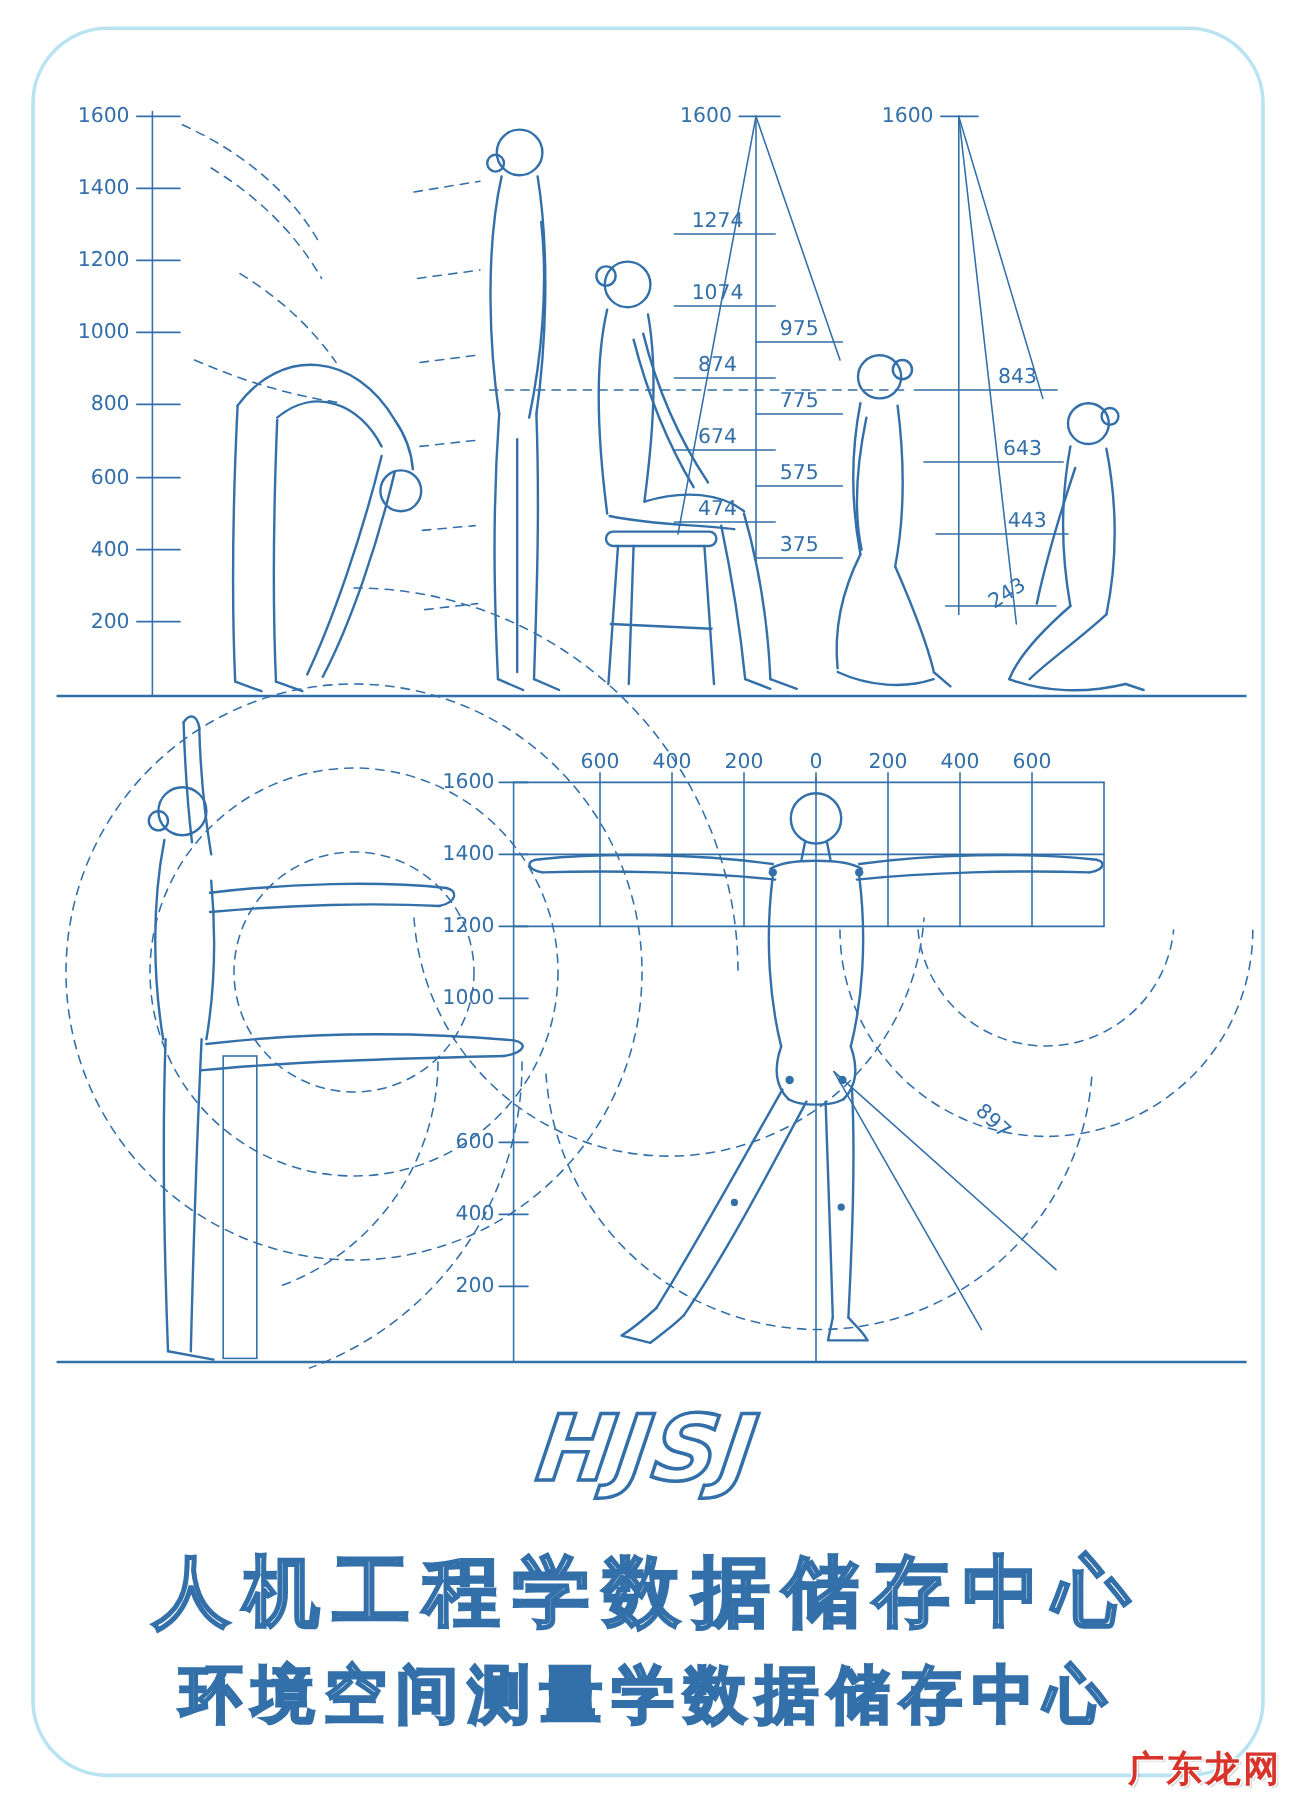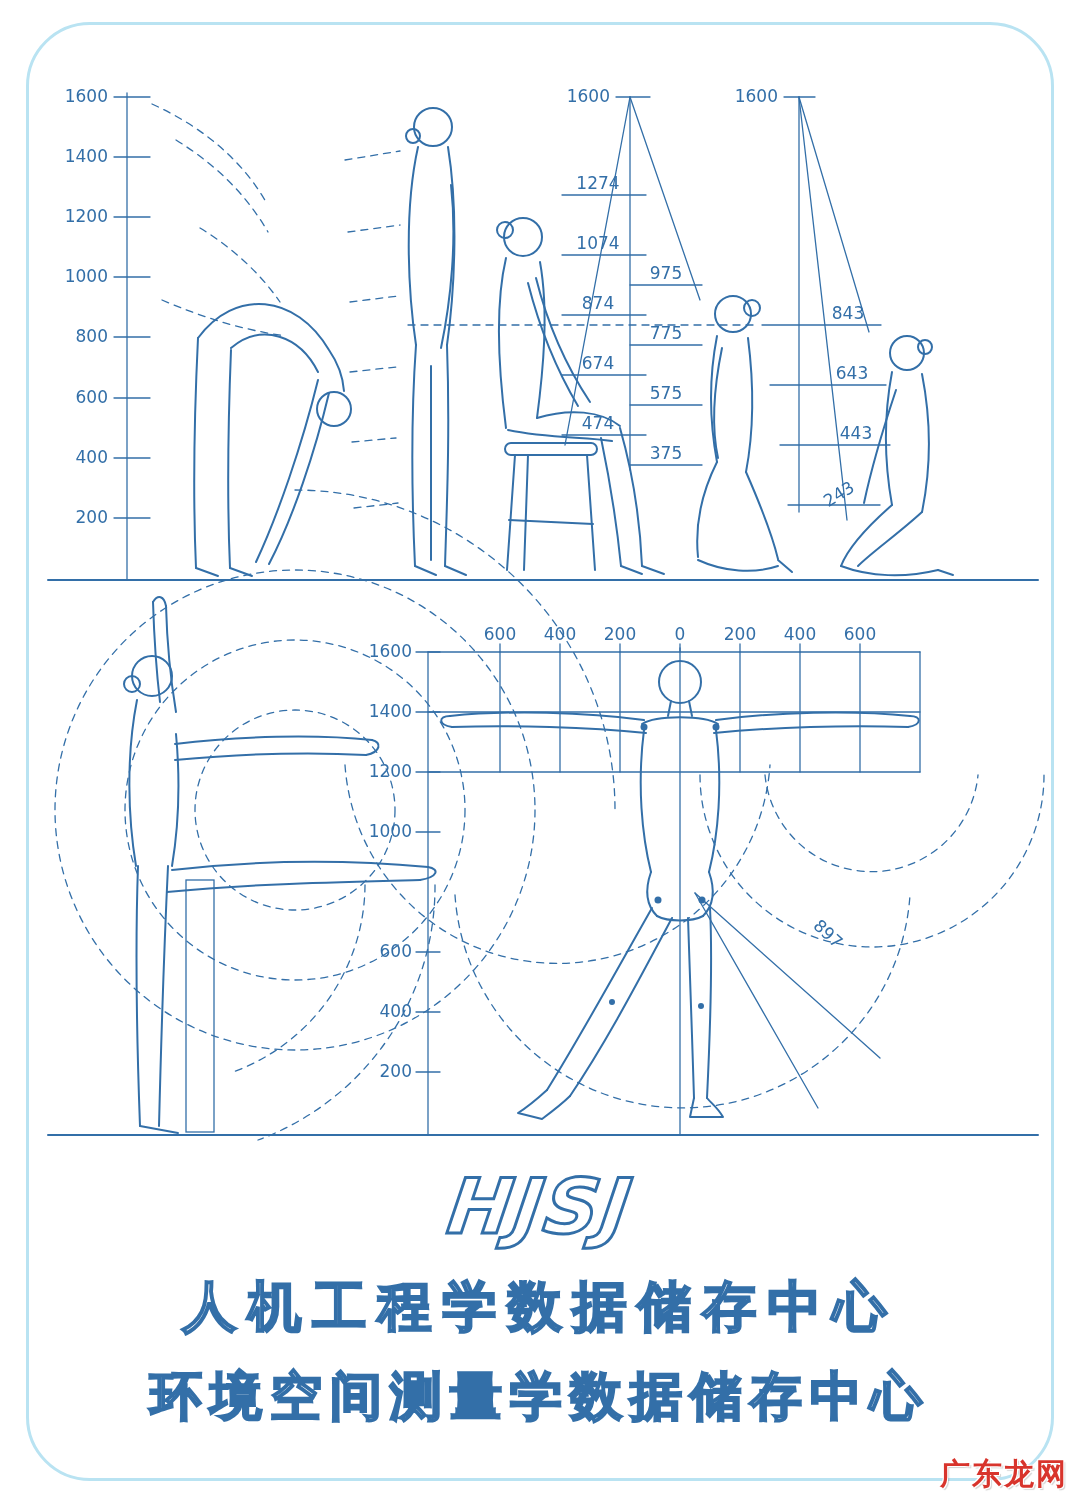--- a/index.html
+++ b/index.html
@@ -14,22 +14,22 @@
   .dot{fill:#336fa8;stroke:none;}
   .lbl{fill:#336fa8;font-family:"DejaVu Sans",sans-serif;font-size:17px;}
   .footer{position:absolute;left:0;right:0;top:1162px;text-align:center;}
   .footer-line1{display:flex;align-items:baseline;justify-content:center;gap:16px;}
   .logo{display:inline-block;font-family:"DejaVu Sans",sans-serif;font-style:italic;font-weight:900;
         font-size:76px;letter-spacing:2px;color:#ffffff;-webkit-text-stroke:3px #336fa8;
         transform:skewX(-8deg);}
   .cn{font-weight:700;color:#ffffff;-webkit-text-stroke:2.2px #336fa8;
       font-family:"DejaVu Sans",sans-serif;}
   .cn1{font-size:56px;letter-spacing:8px;}
-  .cn2{font-size:54px;letter-spacing:11px;margin-top:20px;}
-  .cn3{font-size:52px;letter-spacing:8px;margin-top:18px;}
+  .cn2{font-size:64px;letter-spacing:11px;margin-top:32px;}
+  .cn3{font-size:52px;letter-spacing:8px;margin-top:8px;}
   @supports not (-webkit-text-stroke:1px #000){.logo,.cn{color:#336fa8;}}
   .watermark{position:absolute;right:12px;bottom:8px;font-weight:700;font-size:30px;
              color:#d8342c;letter-spacing:2px;
              text-shadow:-1px -1px 0 #fff,1px -1px 0 #fff,-1px 1px 0 #fff,1px 1px 0 #fff,2px 2px 1px rgba(0,0,0,.18);}
 </style>
 </head>
 <body>
 
 <div class="page">
   <div class="frame"></div>

